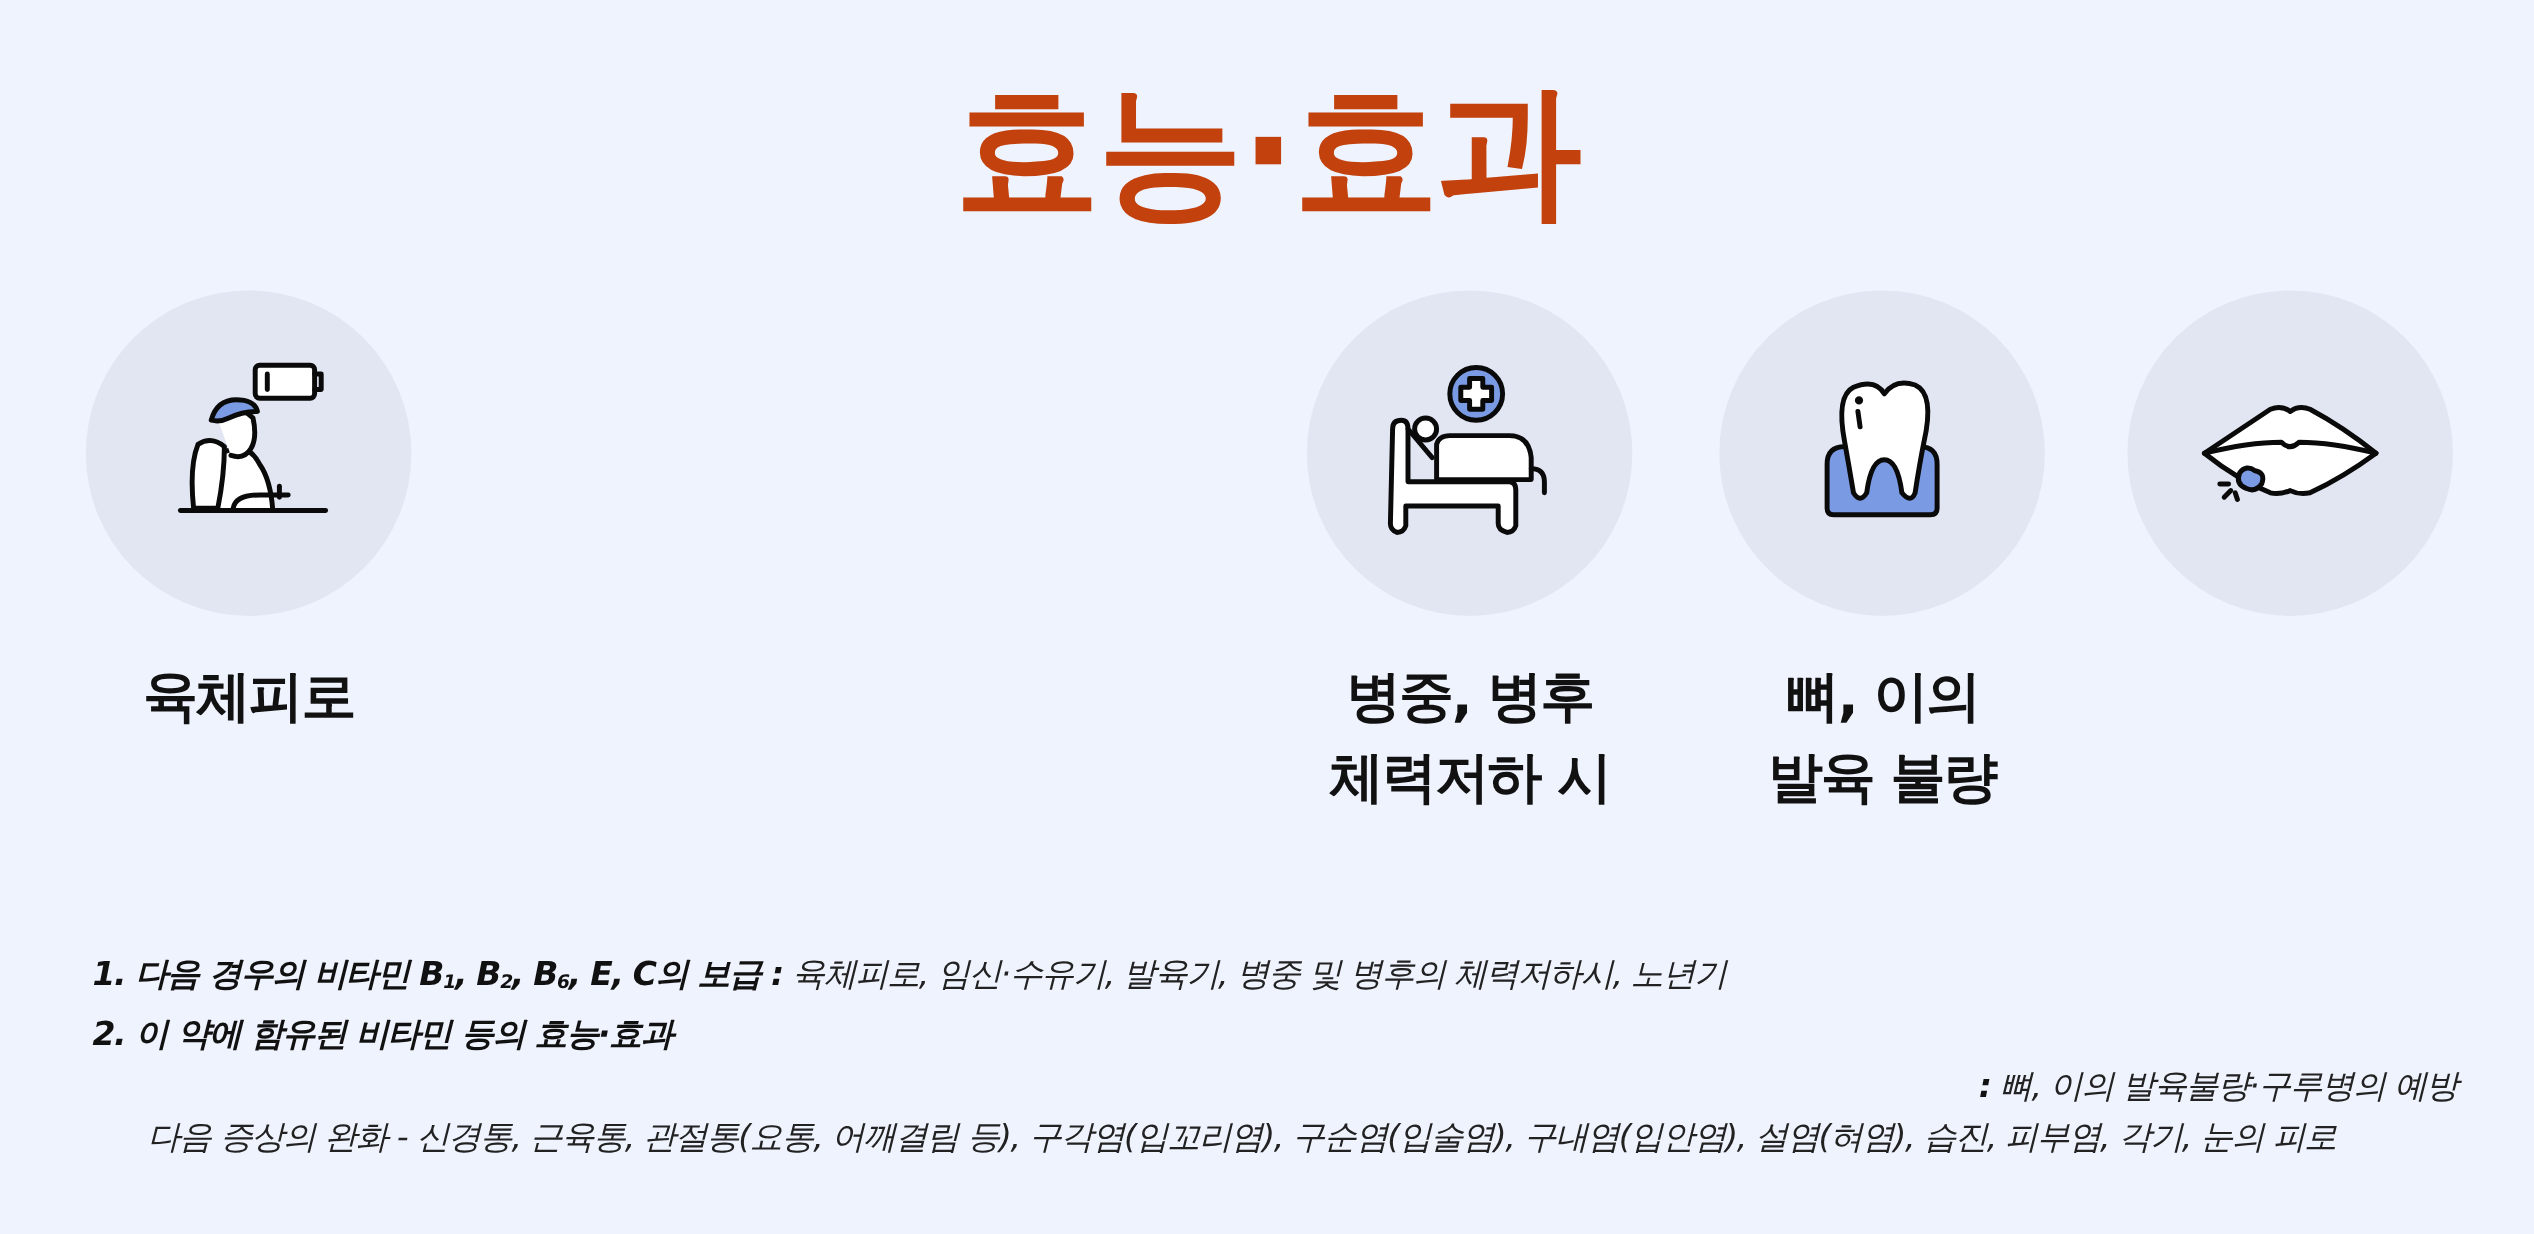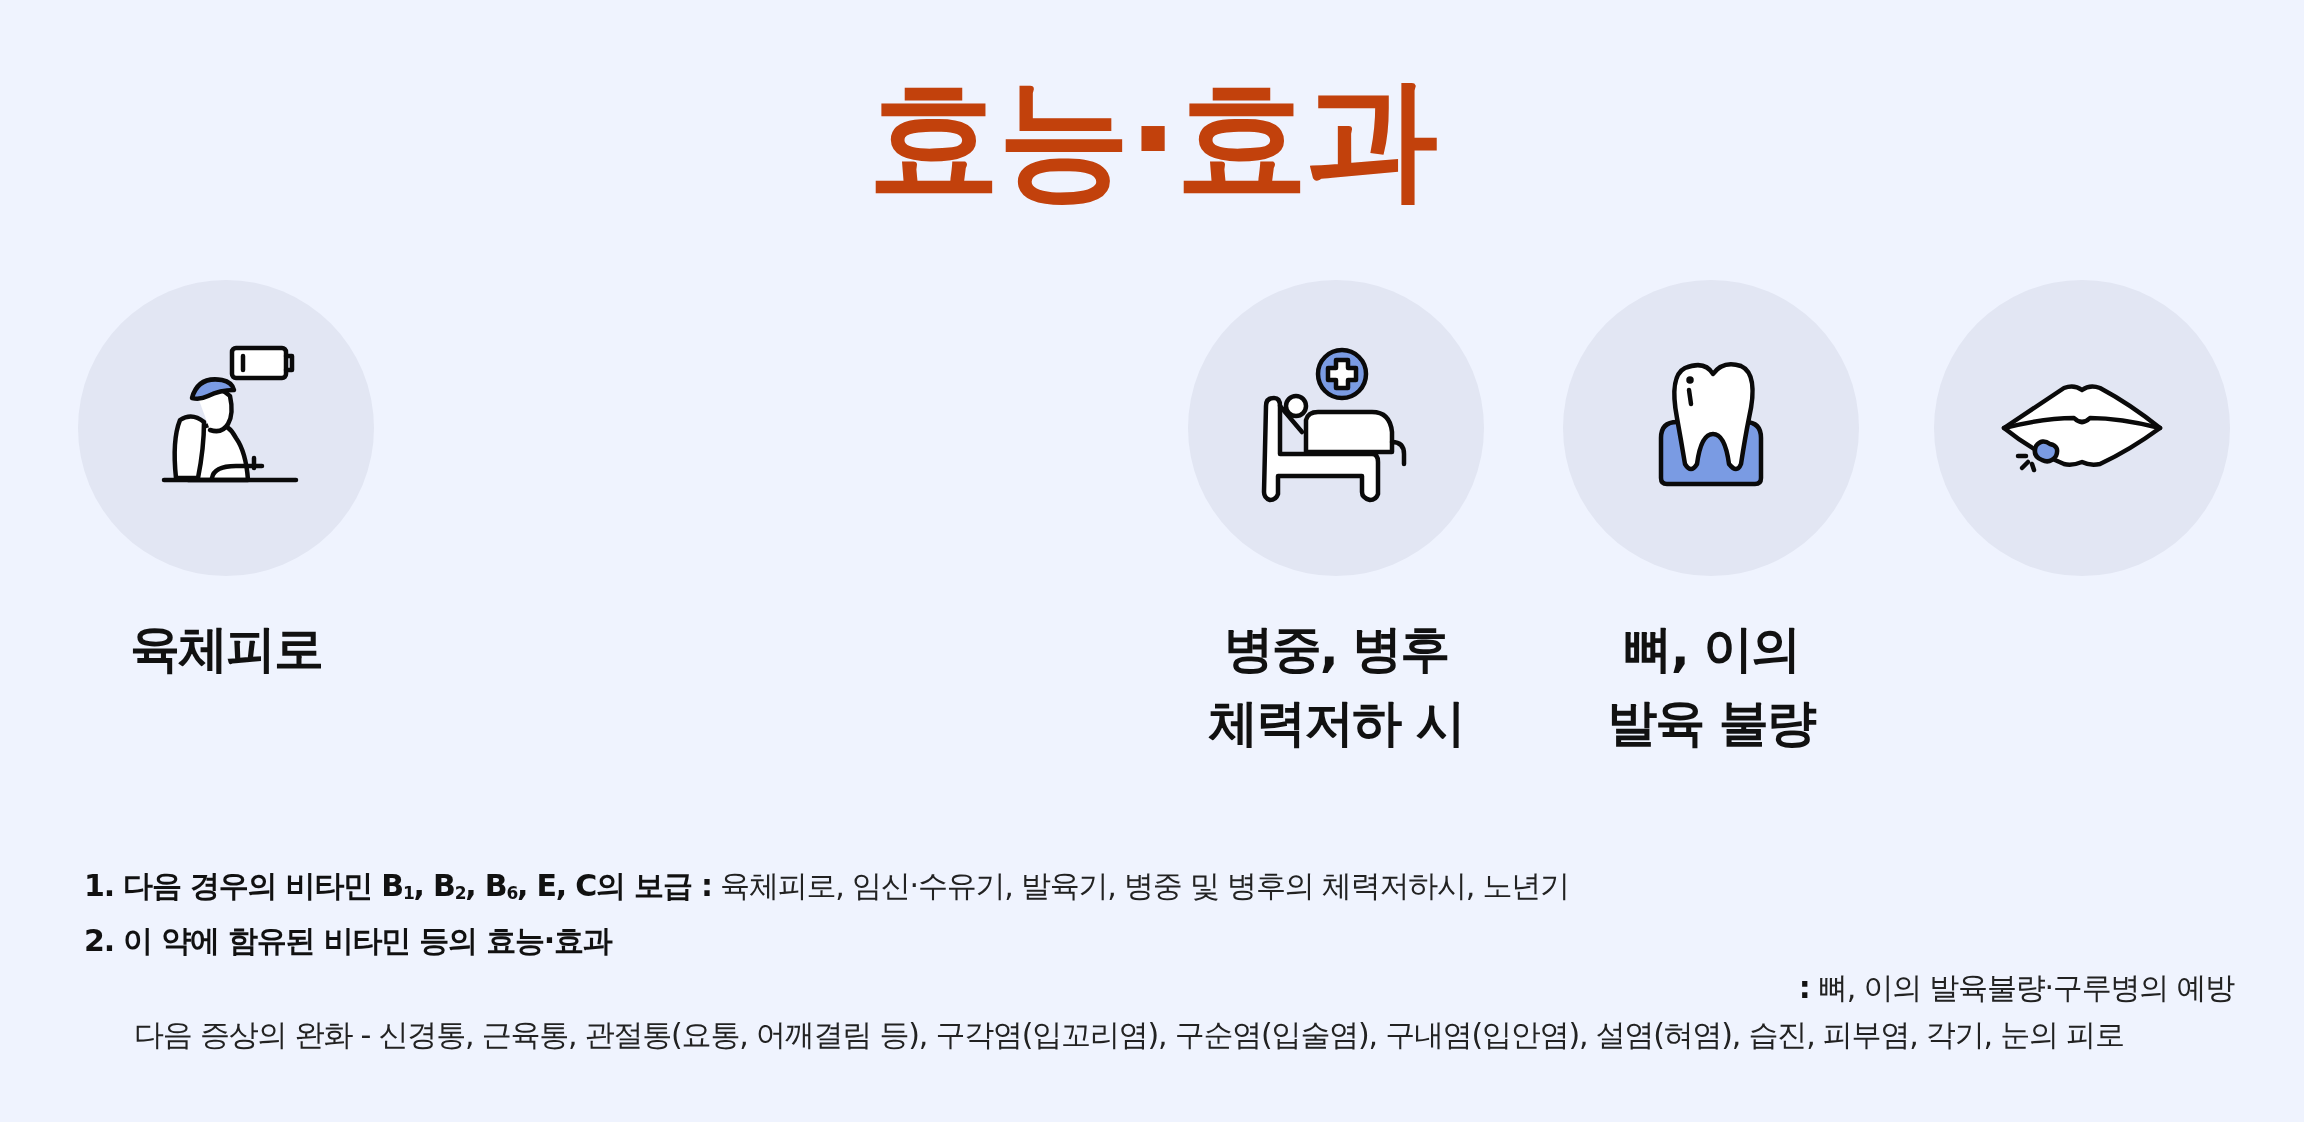--- a/index.html
+++ b/index.html
@@ -10,40 +10,40 @@
     color: #111;
     position: relative;
     overflow: hidden;
   }
   .title {
     position: absolute; left: 0; top: 58px; width: 2304px;
     text-align: center;
     font-size: 132px; font-weight: 900; letter-spacing: -2px;
     line-height: 160px; color: #c2410c;
   }
-  .items { position: absolute; left: 0; top: 280px; width: 2304px; height: 480px; }
+  .items { position: absolute; left: 0; top: 264px; width: 2304px; height: 480px; }
   .item {
     position: absolute; top: 0; width: 360px;
     display: flex; flex-direction: column; align-items: center;
   }
   .circle {
     width: 296px; height: 296px; border-radius: 50%;
     background: #e2e6f3;
     display: flex; align-items: center; justify-content: center;
   }
   .circle svg { width: 180px; height: 180px; }
   .label {
     margin-top: 36px;
     font-size: 50px; font-weight: 700; letter-spacing: -2px;
     line-height: 74px; text-align: center; white-space: pre-line;
     color: #111;
   }
   .notes {
     position: absolute; left: 84px; top: 862px; width: 2150px;
-    font-size: 30px; letter-spacing: -1.2px; line-height: 47px; color: #222;
+    font-size: 30px; letter-spacing: -1.2px; line-height: 47px; color: #222; font-style: italic;
   }
   .notes .row { white-space: nowrap; }
   .notes b { font-weight: 700; color: #111; }
   .notes .indent { padding-left: 28px; text-align: right; }
   .notes .indent2 { padding-left: 50px; }
   sub { font-size: 17px; vertical-align: -3px; }
 </style>
 </head>
 <body>
 

